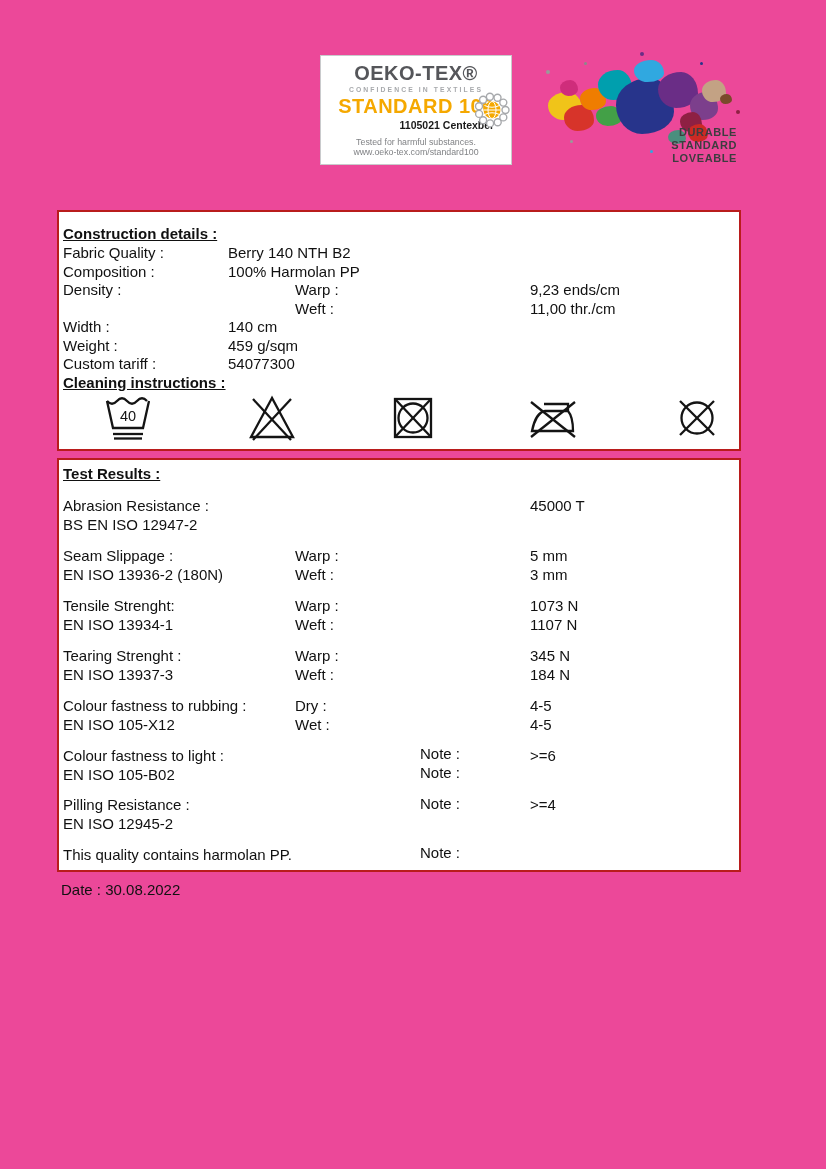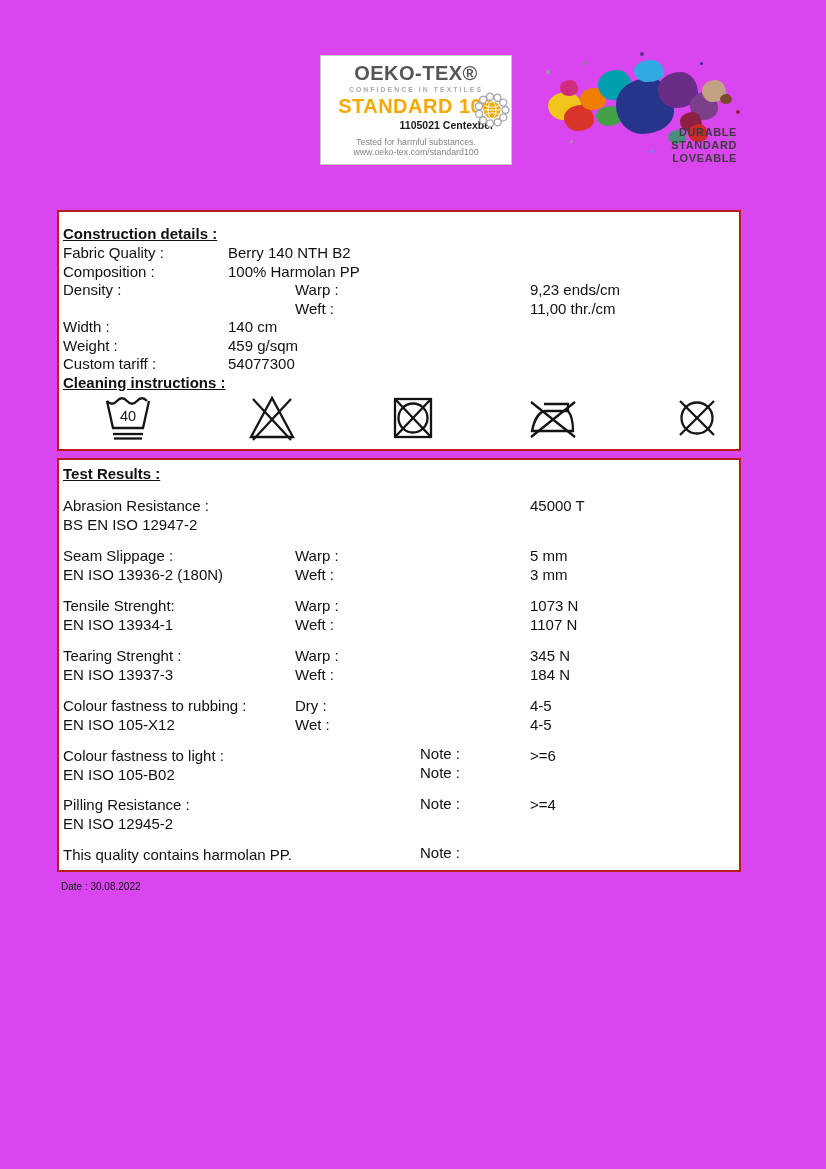--- a/index.html
+++ b/index.html
@@ -1,16 +1,16 @@
 <!DOCTYPE html>
 <html><head>
 <meta charset="utf-8">
 <style>
   html,body{margin:0;padding:0;background:#fff;}
-  .page{position:relative;width:826px;height:1169px;background:#d946ef;
+  .page{position:relative;width:826px;height:1169px;background:#ec4899;
         font-family:"Liberation Sans",sans-serif;color:#000;overflow:hidden;}
 
   
   .oeko-box{position:absolute;left:320px;top:55px;width:192px;height:110px;
             border:1px solid #c9cacc;box-sizing:border-box;background:#fff;text-align:center;}
   .oeko-brand{margin-top:6px;font-size:20px;font-weight:bold;color:#55565a;letter-spacing:.5px;}
   .oeko-tagline{margin-top:1px;font-size:6.8px;color:#a7a9ac;letter-spacing:2.1px;font-weight:bold;}
   .oeko-standard{margin-top:2px;font-size:20px;font-weight:bold;color:#f5a800;letter-spacing:.5px;}
   .oeko-cert{width:172px;text-align:right;font-size:10.5px;font-weight:bold;color:#1a1a1a;margin-top:1px;}
   .oeko-tested{margin-top:6px;font-size:8.8px;color:#808285;}
@@ -37,21 +37,21 @@
   .c-label{left:4px;}
   .c-value{left:169px;}
   .c-sub{left:236px;}
   .c-note{left:361px;margin-top:48px;}
   .c-result{left:471px;}
   .sec-title{font-weight:bold;text-decoration:underline;}
 
   .care-row{position:absolute;top:178px;left:0;width:100%;height:58px;padding-left:44px;}
   .care{position:absolute;top:0;width:52px;height:56px;}
 
-  .date-line{position:absolute;left:61px;top:881px;font-size:10px;color:#111;text-align:right;}
+  .date-line{position:absolute;left:61px;top:881px;font-size:15px;color:#111;text-align:right;}
 </style>
 </head>
 <body>
 
 <div class="page">
 
   <div class="oeko-box">
     <div class="oeko-brand">OEKO-TEX®</div>
     <div class="oeko-tagline">CONFIDENCE IN TEXTILES</div>
     <div class="oeko-standard">STANDARD 100</div>

